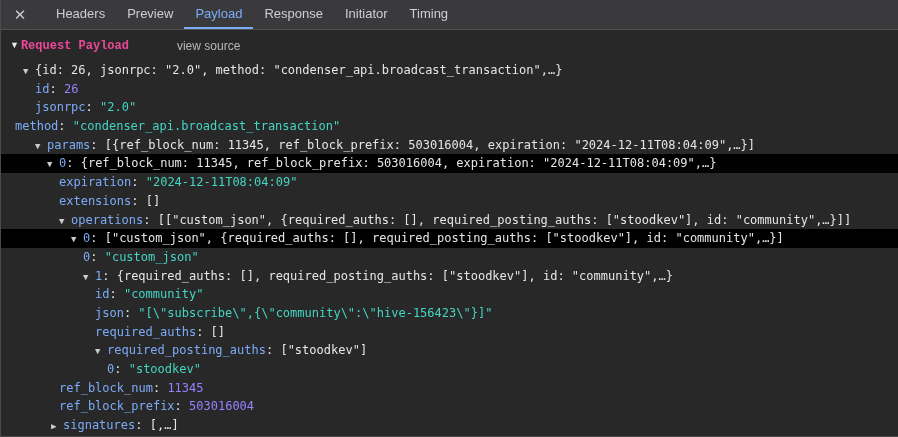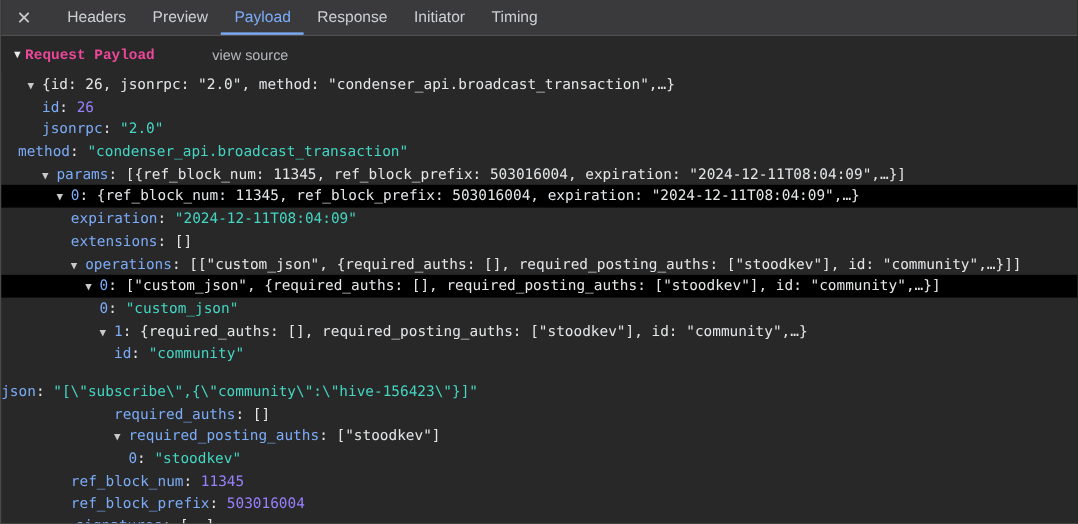--- a/index.html
+++ b/index.html
@@ -85,20 +85,20 @@
     <div class="row" style="padding-left: 14px;"><span class="t-key">method</span><span class="t-plain">: </span><span class="t-string">"condenser_api.broadcast_transaction"</span></div>
     <div class="row" style="padding-left: 34px;"><span class="arrow">▼</span><span class="t-key">params</span><span class="t-plain">: </span><span class="t-plain">[{ref_block_num: 11345, ref_block_prefix: 503016004, expiration: "2024-12-11T08:04:09",…}]</span></div>
     <div class="row selected" style="padding-left: 46px;"><span class="arrow">▼</span><span class="t-key">0</span><span class="t-plain">: </span><span class="t-plain">{ref_block_num: 11345, ref_block_prefix: 503016004, expiration: "2024-12-11T08:04:09",…}</span></div>
     <div class="row" style="padding-left: 58px;"><span class="t-key">expiration</span><span class="t-plain">: </span><span class="t-string">"2024-12-11T08:04:09"</span></div>
     <div class="row" style="padding-left: 58px;"><span class="t-key">extensions</span><span class="t-plain">: </span><span class="t-plain">[]</span></div>
     <div class="row" style="padding-left: 58px;"><span class="arrow">▼</span><span class="t-key">operations</span><span class="t-plain">: </span><span class="t-plain">[["custom_json", {required_auths: [], required_posting_auths: ["stoodkev"], id: "community",…}]]</span></div>
     <div class="row selected" style="padding-left: 70px;"><span class="arrow">▼</span><span class="t-key">0</span><span class="t-plain">: </span><span class="t-plain">["custom_json", {required_auths: [], required_posting_auths: ["stoodkev"], id: "community",…}]</span></div>
     <div class="row" style="padding-left: 82px;"><span class="t-key">0</span><span class="t-plain">: </span><span class="t-string">"custom_json"</span></div>
     <div class="row" style="padding-left: 82px;"><span class="arrow">▼</span><span class="t-key">1</span><span class="t-plain">: </span><span class="t-plain">{required_auths: [], required_posting_auths: ["stoodkev"], id: "community",…}</span></div>
     <div class="row" style="padding-left: 94px;"><span class="t-key">id</span><span class="t-plain">: </span><span class="t-string">"community"</span></div>
-    <div class="row" style=" margin-top: 13px;"><span class="t-key">json</span><span class="t-plain">: </span><span class="t-string">"[\"subscribe\",{\"community\":\"hive-156423\"}]"</span></div>
+    <div class="row" style="padding-left: 94px;"><span class="t-key">json</span><span class="t-plain">: </span><span class="t-string">"[\"subscribe\",{\"community\":\"hive-156423\"}]"</span></div>
     <div class="row" style="padding-left: 94px;"><span class="t-key">required_auths</span><span class="t-plain">: </span><span class="t-plain">[]</span></div>
     <div class="row" style="padding-left: 94px;"><span class="arrow">▼</span><span class="t-key">required_posting_auths</span><span class="t-plain">: </span><span class="t-plain">["stoodkev"]</span></div>
     <div class="row" style="padding-left: 106px;"><span class="t-key">0</span><span class="t-plain">: </span><span class="t-string">"stoodkev"</span></div>
     <div class="row" style="padding-left: 58px;"><span class="t-key">ref_block_num</span><span class="t-plain">: </span><span class="t-number">11345</span></div>
     <div class="row" style="padding-left: 58px;"><span class="t-key">ref_block_prefix</span><span class="t-plain">: </span><span class="t-number">503016004</span></div>
     <div class="row" style="padding-left: 50px;"><span class="arrow">▶</span><span class="t-key">signatures</span><span class="t-plain">: </span><span class="t-plain">[,…]</span></div>
   </div>
 
 </body></html>

